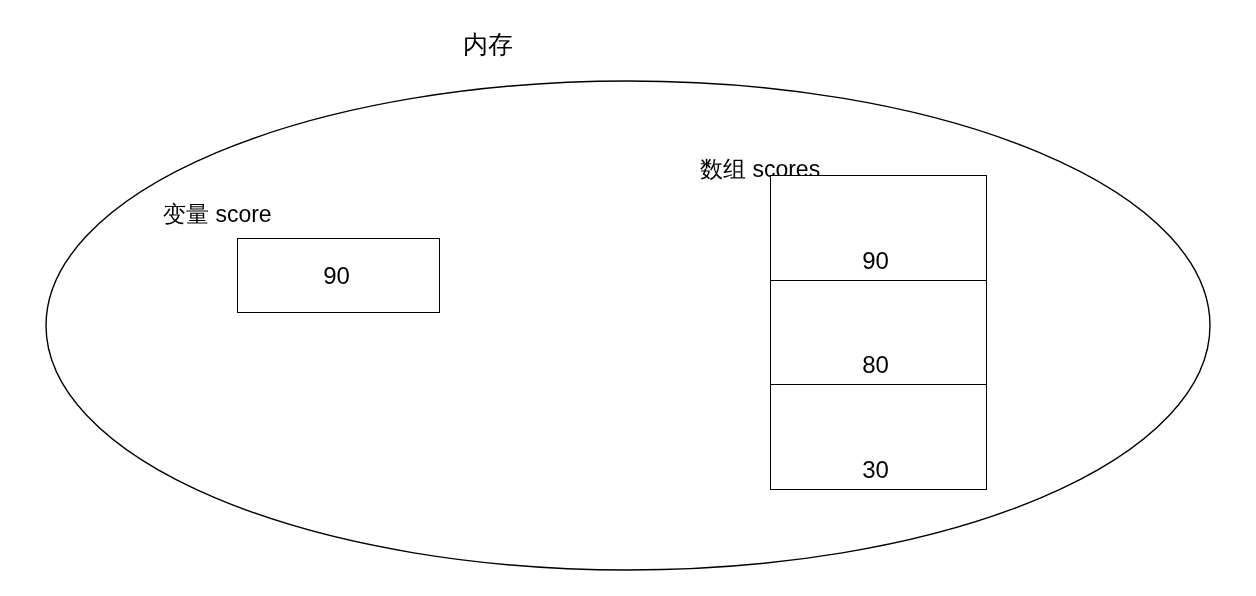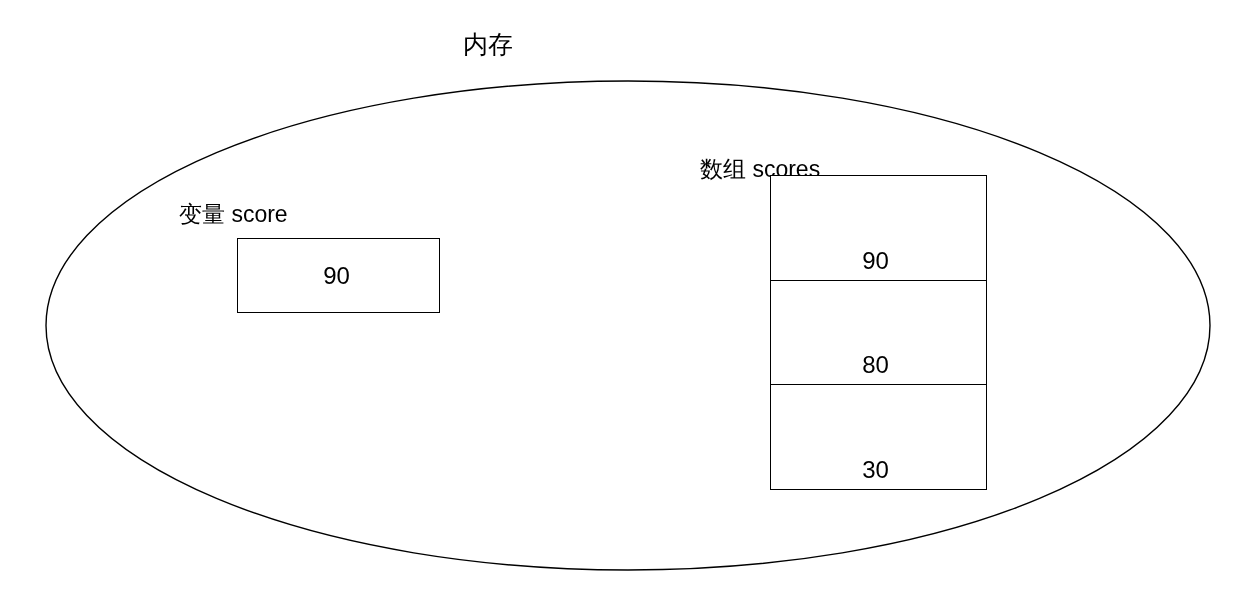--- a/index.html
+++ b/index.html
@@ -47,21 +47,21 @@
     white-space: nowrap;
   }
 
   
   .figure-label {
     font-size: 23px;
     line-height: 28px;
     white-space: nowrap;
   }
   #variable-label {
-    left: 179px;
+    left: 163px;
     top: 200px;
     text-align: center;
   }
   #array-label {
     left: 700px;
     top: 135px;
     margin-top: 20px;
   }
 
   

